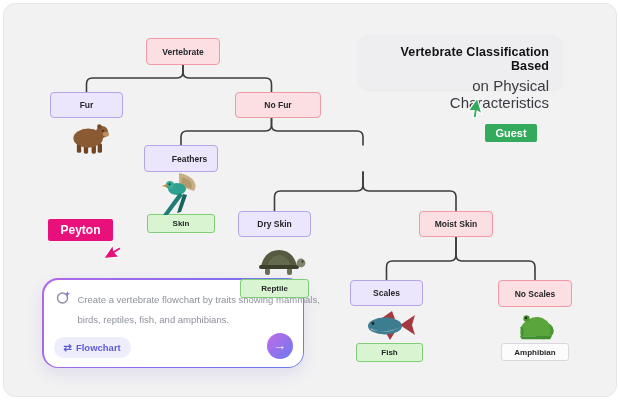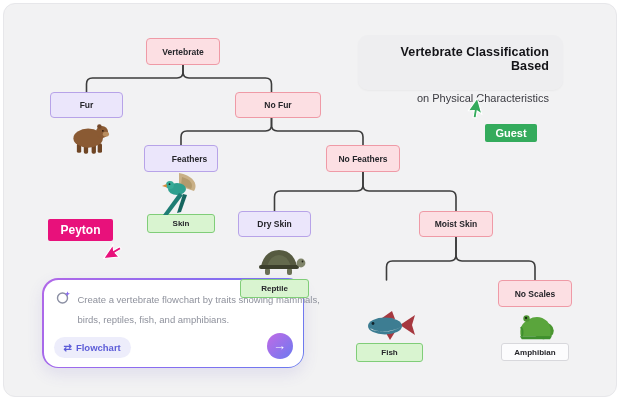--- a/index.html
+++ b/index.html
@@ -14,21 +14,21 @@
   .node.purple { background:#ebe6fb; border-color:#b7a3e8; }
   .node.green  { background:#d9f4d0; border-color:#80cd78; border-radius:3px; font-size:8px; }
   .node.gray   { background:#fcfcfd; border-color:#d8d8dc; border-radius:3px; font-size:8px; }
 
   .animal { position:absolute; }
 
   .title-card { position:absolute; left:358px; top:35px; width:205px; height:55px;
                 background:#eeeef0; border-radius:10px; padding:10px 14px;
                 text-align:right; box-shadow:0 1px 2px rgba(0,0,0,.04); }
   .title-card .l1 { font-size:12.5px; font-weight:700; color:#141418; letter-spacing:.1px; }
-  .title-card .l2 { font-size:11px; color:#3a3a40; margin-top:19px; }
+  .title-card .l2 { font-size:15px; color:#3a3a40; margin-top:4px; }
 
   .cursor-badge { position:absolute; color:#fff; font-weight:700; border-radius:2px;
                   display:flex; align-items:center; justify-content:center; }
   .badge-guest  { left:485px; top:124px; width:52px; height:18px; font-size:11px; background:#34ab5c; }
   .badge-peyton { left:48px; top:219px; width:65px; height:22px; font-size:12px; background:#e8117b; }
   .cursor-svg { position:absolute; }
 
   .ai-box-wrap { position:absolute; left:42px; top:278px; width:262px; height:90px;
                  border-radius:16px; padding:1.5px;
                  background:linear-gradient(120deg,#b168e8,#8a6cf0,#6a7bef);
@@ -80,25 +80,25 @@
       <button class="ai-send">
           <span>→</span>
         </button>
     </div>
   </div>
 
   <div class="node pink" style="left:146px; top:38px;  width:74px; height:27px;">Vertebrate</div>
   <div class="node purple" style="left:50px;  top:92px;  width:73px; height:26px;">Fur</div>
   <div class="node pink" style="left:235px; top:92px;  width:86px; height:26px;">No Fur</div>
   <div class="node purple" style="left:144px; top:145px; width:74px; height:27px;padding-left:17px;">Feathers</div>
-  <div class="node pink" style="left:326px; top:145px; width:74px; height:27px;">No Feathers</div>
   <div class="node green" style="left:147px; top:214px; width:68px; height:19px;">Skin</div>
   <div class="node purple" style="left:238px; top:211px; width:73px; height:26px;">Dry Skin</div>
   <div class="node pink" style="left:419px; top:211px; width:74px; height:26px;">Moist Skin</div>
   <div class="node green" style="left:240px; top:279px; width:69px; height:19px;">Reptile</div>
+  <div class="node purple" style="left:350px; top:280px; width:73px; height:26px;">Scales</div>
   <div class="node pink" style="left:498px; top:280px; width:74px; height:27px;text-align:center;">No Scales</div>
   <div class="node green" style="left:356px; top:343px; width:67px; height:19px;">Fish</div>
   <div class="node gray" style="left:501px; top:343px; width:68px; height:18px;">Amphibian</div>
 
   <svg class="animal" style="left:63px; top:121px;" width="52" height="36" viewBox="0 0 60 40">
     <rect x="16" y="25" width="5" height="11" rx="2" fill="#6f4524"></rect>
     <rect x="24" y="26" width="5" height="11" rx="2" fill="#6f4524"></rect>
     <rect x="33" y="26" width="5" height="11" rx="2" fill="#6f4524"></rect>
     <rect x="40" y="25" width="5" height="11" rx="2" fill="#6f4524"></rect>
     <ellipse cx="29" cy="19" rx="17" ry="11" fill="#8a5a33"></ellipse>

